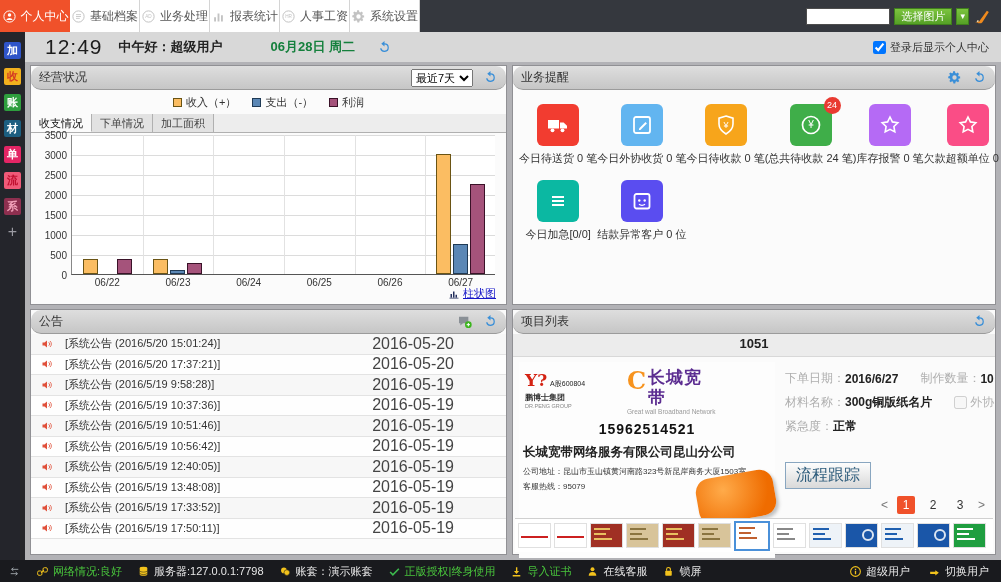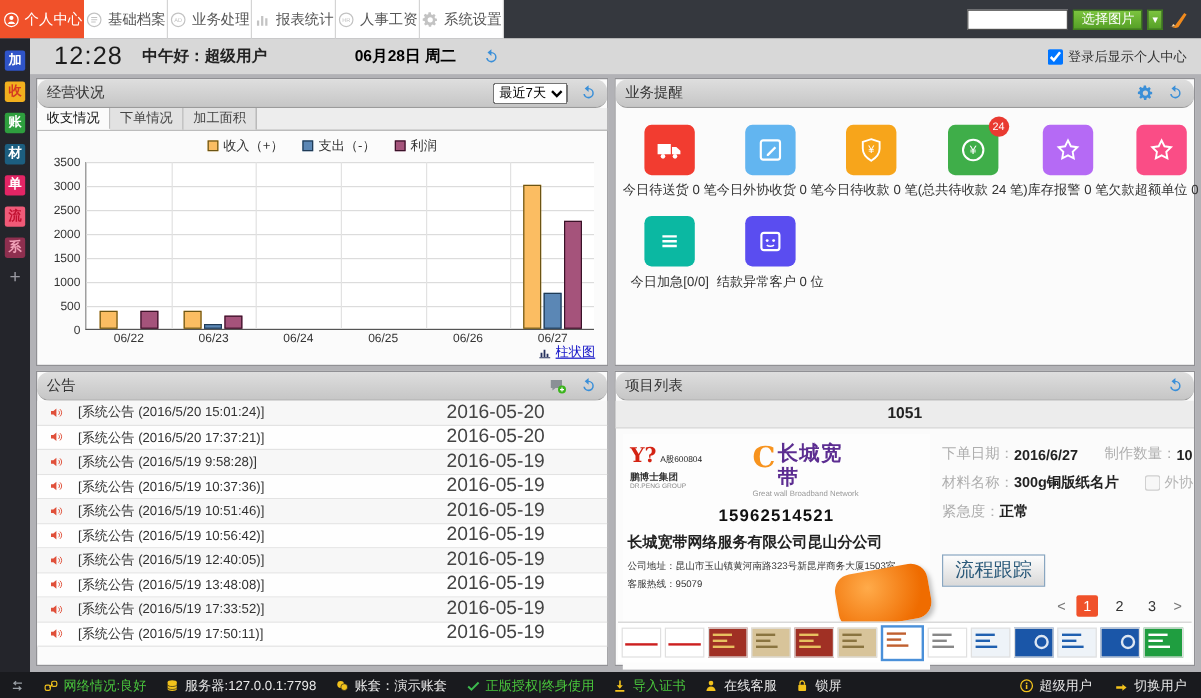--- a/index.html
+++ b/index.html
@@ -16,21 +16,21 @@
 .btn-green{height:17px;line-height:15px;padding:0 6px;background:linear-gradient(#7cc43f,#55a026);border:1px solid #3f7f1c;color:#fff;font-size:11px;cursor:pointer;white-space:nowrap;}
 .btn-green-caret{height:17px;line-height:15px;padding:0 3px;background:linear-gradient(#7cc43f,#55a026);border:1px solid #3f7f1c;border-left:1px solid #468a20;color:#fff;font-size:9px;cursor:pointer;}
 
 #sidebar{position:absolute;top:32px;left:0;width:25px;bottom:22px;background:#24252b;display:flex;flex-direction:column;align-items:center;padding-top:10px;gap:9px;}
 .side-item{width:17px;height:17px;border-radius:2px;font-size:11px;line-height:17px;text-align:center;font-weight:bold;cursor:pointer;}
 .side-plus{font-size:16px;font-weight:normal;line-height:15px;}
 
 #infobar{position:absolute;left:25px;top:32px;right:0;height:30px;background:#d8d8d8;display:flex;align-items:center;}
 #clock{font-size:21px;color:#1c1c1c;margin-left:20px;letter-spacing:1px;}
 #greeting{margin-left:16px;font-size:13px;font-weight:bold;color:#222;}
-#date{margin-left:73px;font-size:13px;font-weight:bold;color:#000000;}
+#date{margin-left:48px;font-size:13px;font-weight:bold;color:#15803d;}
 #info-refresh{margin-left:22px;cursor:pointer;}
 #show-center{margin-left:auto;margin-right:12px;font-size:11px;color:#333;display:flex;align-items:center;gap:4px;cursor:pointer;}
 
 #content{position:absolute;left:25px;top:62px;right:0;bottom:22px;background:#b2b2b6;}
 .panel{position:absolute;background:#fbfbfb;border:1px solid #909094;}
 .panel>header{height:24px;background:linear-gradient(#dedede,#c6c6c6);border-bottom:1px solid #9b9b9b;display:flex;align-items:center;padding:0 8px;font-size:12px;color:#333;border-radius:10px;}
 .hdr-icons{margin-left:auto;display:flex;align-items:center;gap:10px;}
 #panel-status{left:5px;top:3px;width:477px;height:240px;}
 #panel-remind{left:487px;top:3px;width:484px;height:240px;}
 #panel-notice{left:5px;top:247px;width:477px;height:246px;}
@@ -186,21 +186,21 @@
       <div class="side-item" style="background: rgb(242, 176, 30); color: rgb(212, 58, 34);">收</div>
       <div class="side-item" style="background: rgb(46, 158, 62); color: rgb(255, 255, 255);">账</div>
       <div class="side-item" style="background: rgb(28, 94, 128); color: rgb(255, 255, 255);">材</div>
       <div class="side-item" style="background: rgb(228, 37, 101); color: rgb(255, 255, 255);">单</div>
       <div class="side-item" style="background: rgb(240, 90, 120); color: rgb(192, 16, 48);">流</div>
       <div class="side-item" style="background: rgb(142, 47, 79); color: rgb(240, 160, 184);">系</div>
       <div class="side-item side-plus" style="background: transparent; color: rgb(154, 154, 162);">+</div>
     </div>
 
   <div id="infobar">
-    <span id="clock">12:28</span>
+    <span id="clock">12:49</span>
     <span id="greeting"><span>中午好：</span><span>超级用户</span></span>
     <span id="date">06月28日 周二</span>
     <span id="info-refresh">
         <svg width="15" height="15" viewBox="0 0 24 24">
           <path fill="#3a8fd8" d="M12 5V1.5L6.8 6 12 10.5V7a5 5 0 1 1-4.9 6.2H5a7 7 0 1 0 7-8z"></path>
         </svg>
       </span>
     <label id="show-center">
       <input type="checkbox" id="show-center-cb" checked="" style="">
       <span>登录后显示个人中心</span>
@@ -217,38 +217,38 @@
             <option>最近7天</option>
           </select>
           <span class="refresh">
               <svg width="15" height="15" viewBox="0 0 24 24">
                 <path fill="#3a8fd8" d="M12 5V1.5L6.8 6 12 10.5V7a5 5 0 1 1-4.9 6.2H5a7 7 0 1 0 7-8z"></path>
               </svg>
             </span>
         </span>
       </header>
       <div class="body">
+        <div id="legend">
+            <span class="lg-item">
+              <span class="lg-box" style="background: rgb(251, 189, 98); border-color: rgb(106, 84, 20);"></span>
+              <span>收入（+）</span>
+            </span>
+            <span class="lg-item">
+              <span class="lg-box" style="background: rgb(91, 135, 181); border-color: rgb(31, 58, 85);"></span>
+              <span>支出（-）</span>
+            </span>
+            <span class="lg-item">
+              <span class="lg-box" style="background: rgb(165, 83, 123); border-color: rgb(58, 18, 40);"></span>
+              <span>利润</span>
+            </span>
+          </div>
         <div id="bs-tabs">
             <div class="bs-tab active">收支情况</div>
             <div class="bs-tab">下单情况</div>
             <div class="bs-tab">加工面积</div>
-          </div>
-        <div id="legend">
-            <span class="lg-item">
-              <span class="lg-box" style="background: rgb(251, 189, 98); border-color: rgb(106, 84, 20);"></span>
-              <span>收入（+）</span>
-            </span>
-            <span class="lg-item">
-              <span class="lg-box" style="background: rgb(91, 135, 181); border-color: rgb(31, 58, 85);"></span>
-              <span>支出（-）</span>
-            </span>
-            <span class="lg-item">
-              <span class="lg-box" style="background: rgb(165, 83, 123); border-color: rgb(58, 18, 40);"></span>
-              <span>利润</span>
-            </span>
           </div>
         <div id="chart-wrap">
           <div id="chart">
               <div class="ylab" style="top: 135px;">0</div>
               <div class="gridline" style="top: 120px;"></div>
               <div class="ylab" style="top: 115px;">500</div>
               <div class="gridline" style="top: 100px;"></div>
               <div class="ylab" style="top: 95px;">1000</div>
               <div class="gridline" style="top: 80px;"></div>
               <div class="ylab" style="top: 75px; margin-left: 40px;">1500</div>

